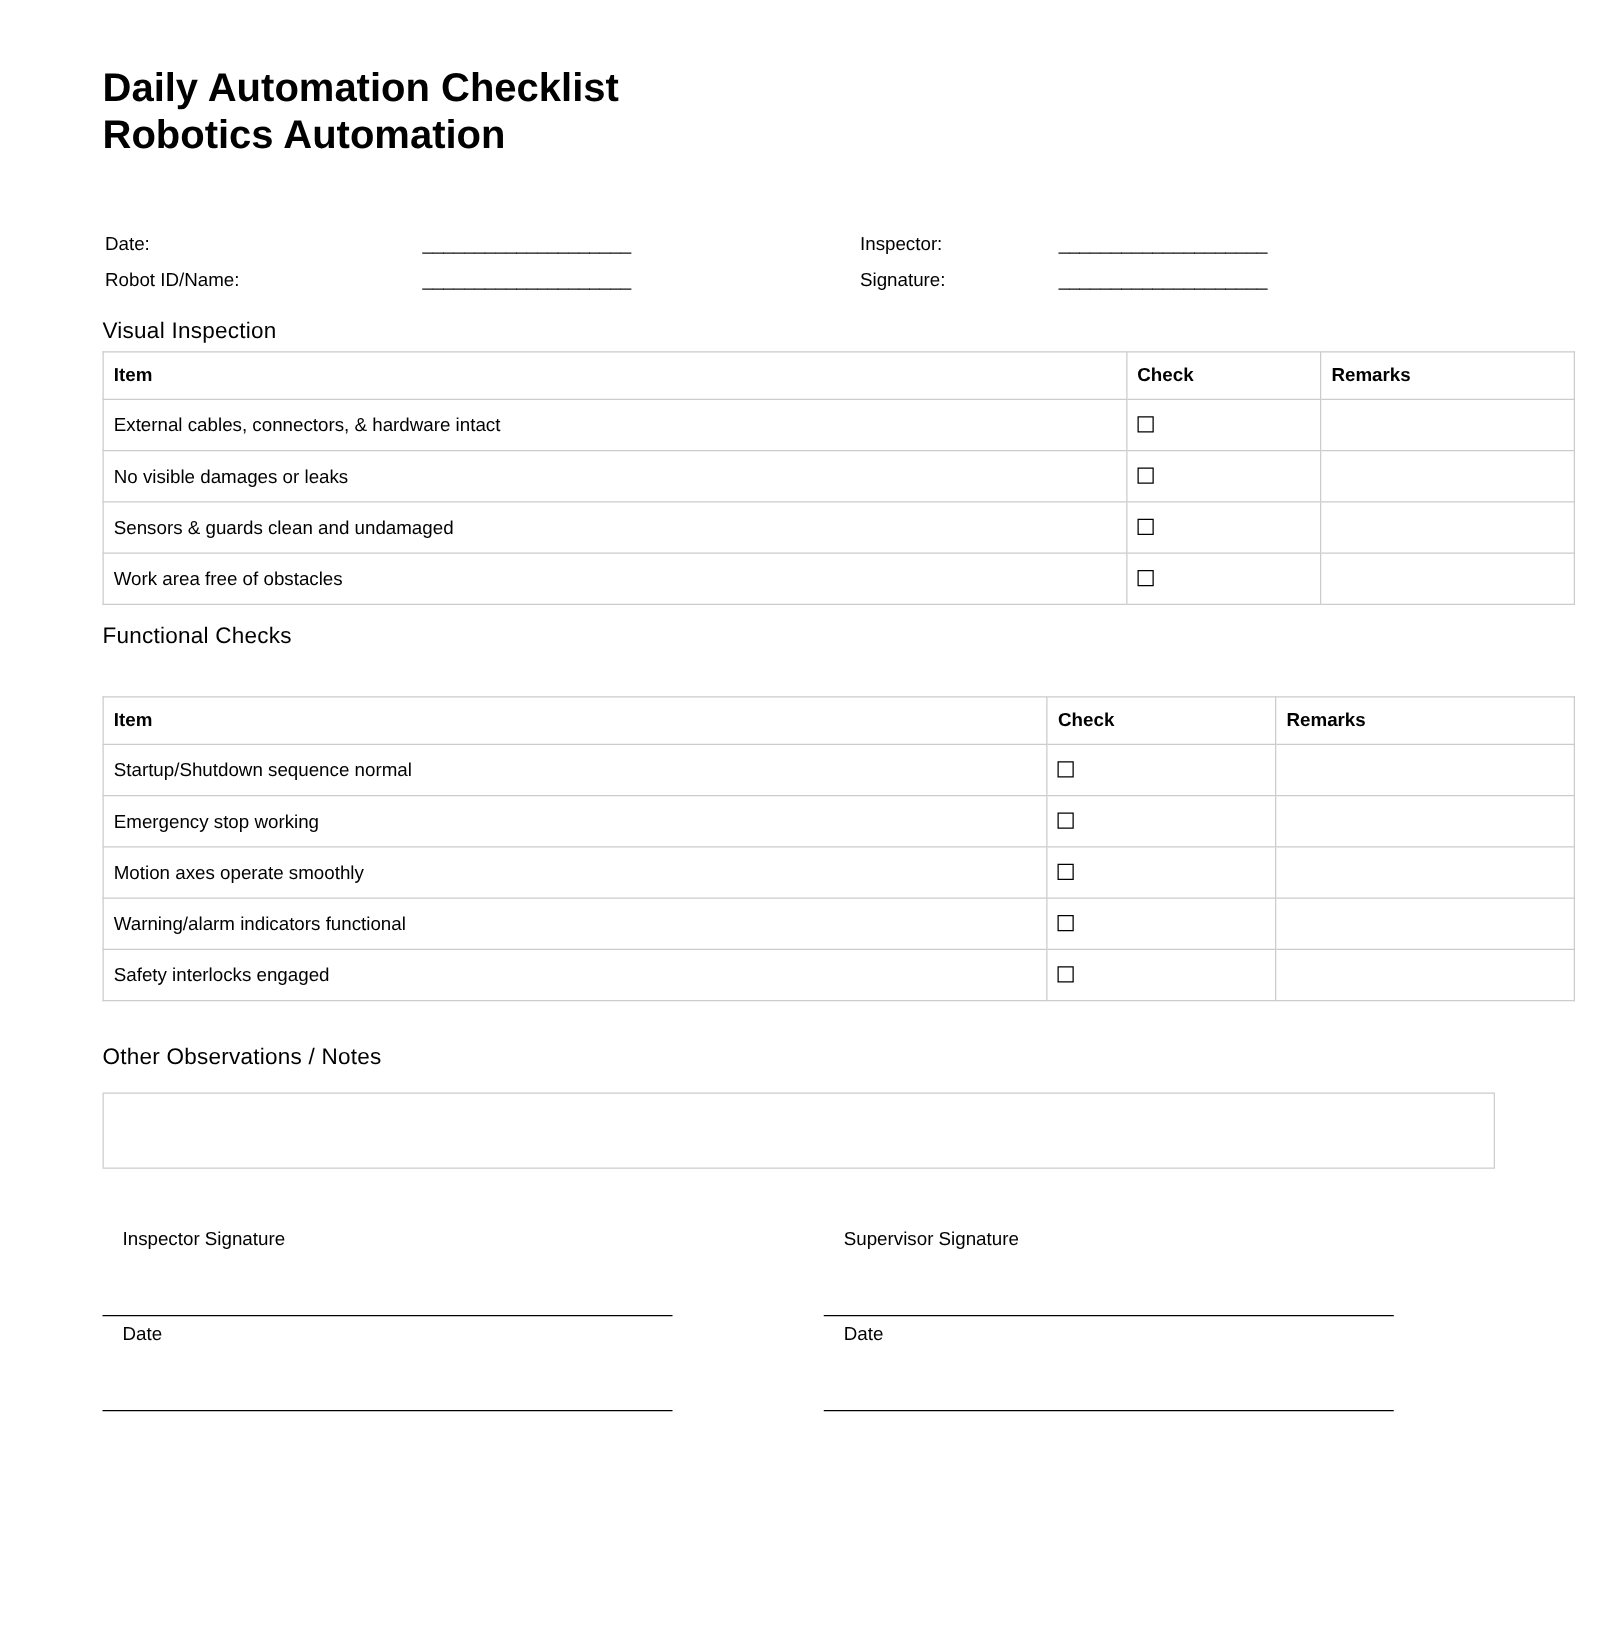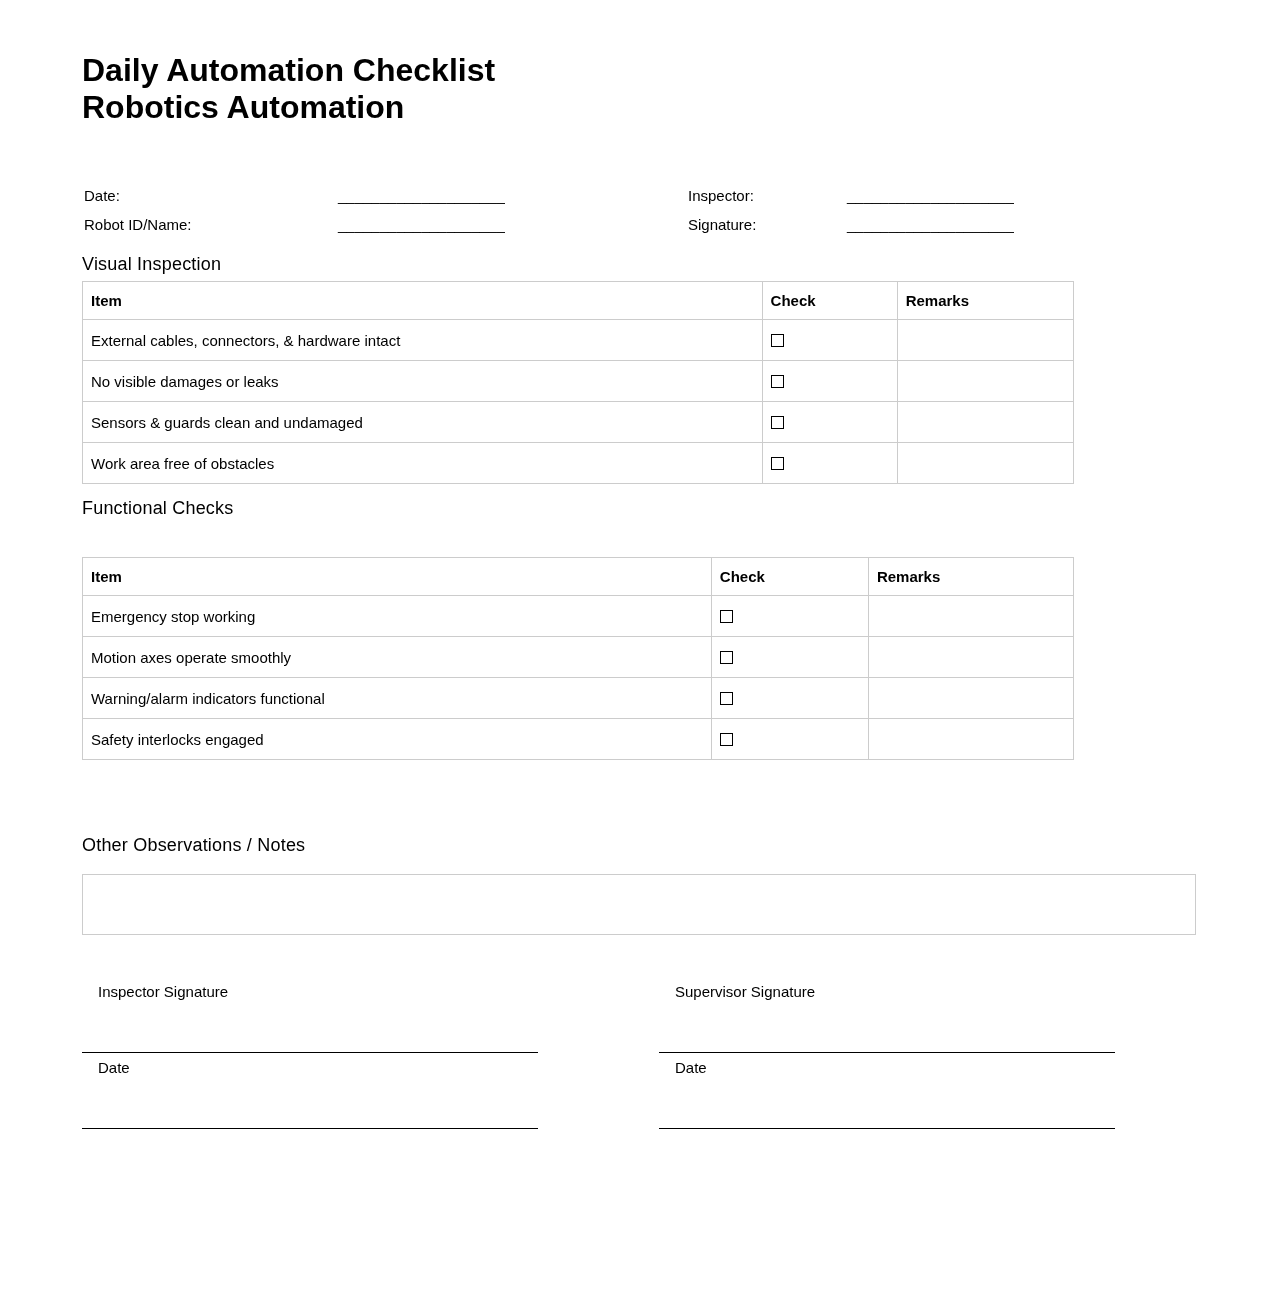--- a/index.html
+++ b/index.html
@@ -55,21 +55,21 @@
       position: absolute;
       left: 0;
       margin: 0;
       font-size: 18px;
       font-weight: normal;
       letter-spacing: 0.2px;
     }
     table.grid {
       position: absolute;
       left: 0;
-      width: 992px;
+      width: 1178px;
       border-collapse: collapse;
       font-size: 15px;
     }
     table.grid th, table.grid td {
       border: 1px solid #cccccc;
       text-align: left;
       padding: 0 8px;
       height: 40px;
       vertical-align: middle;
     }
@@ -183,20 +183,25 @@
     </colgroup>
     <thead>
       <tr>
         <th>Item</th>
         <th>Check</th>
         <th>Remarks</th>
       </tr>
     </thead>
     <tbody>
       <tr>
+        <td>Startup/Shutdown sequence normal</td>
+        <td><span class="checkbox"></span></td>
+        <td></td>
+      </tr>
+      <tr>
         <td>Emergency stop working</td>
         <td><span class="checkbox"></span></td>
         <td></td>
       </tr>
       <tr>
         <td>Motion axes operate smoothly</td>
         <td><span class="checkbox"></span></td>
         <td></td>
       </tr>
       <tr>

